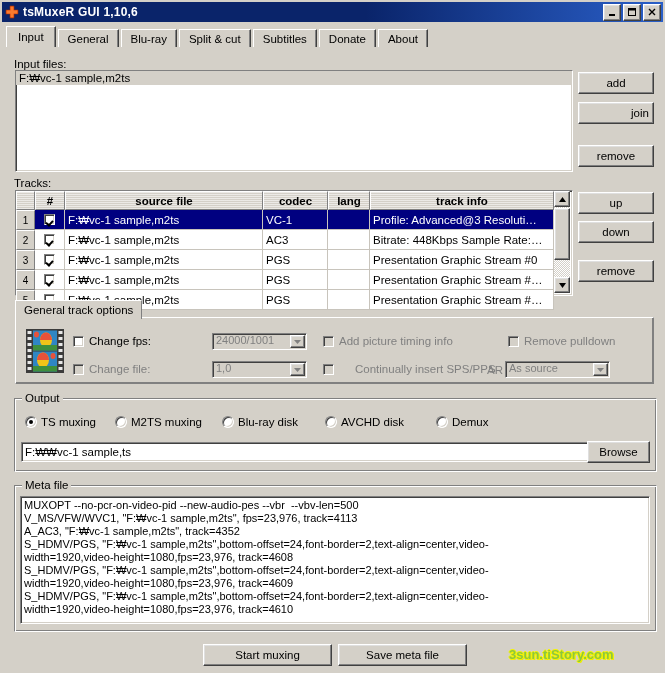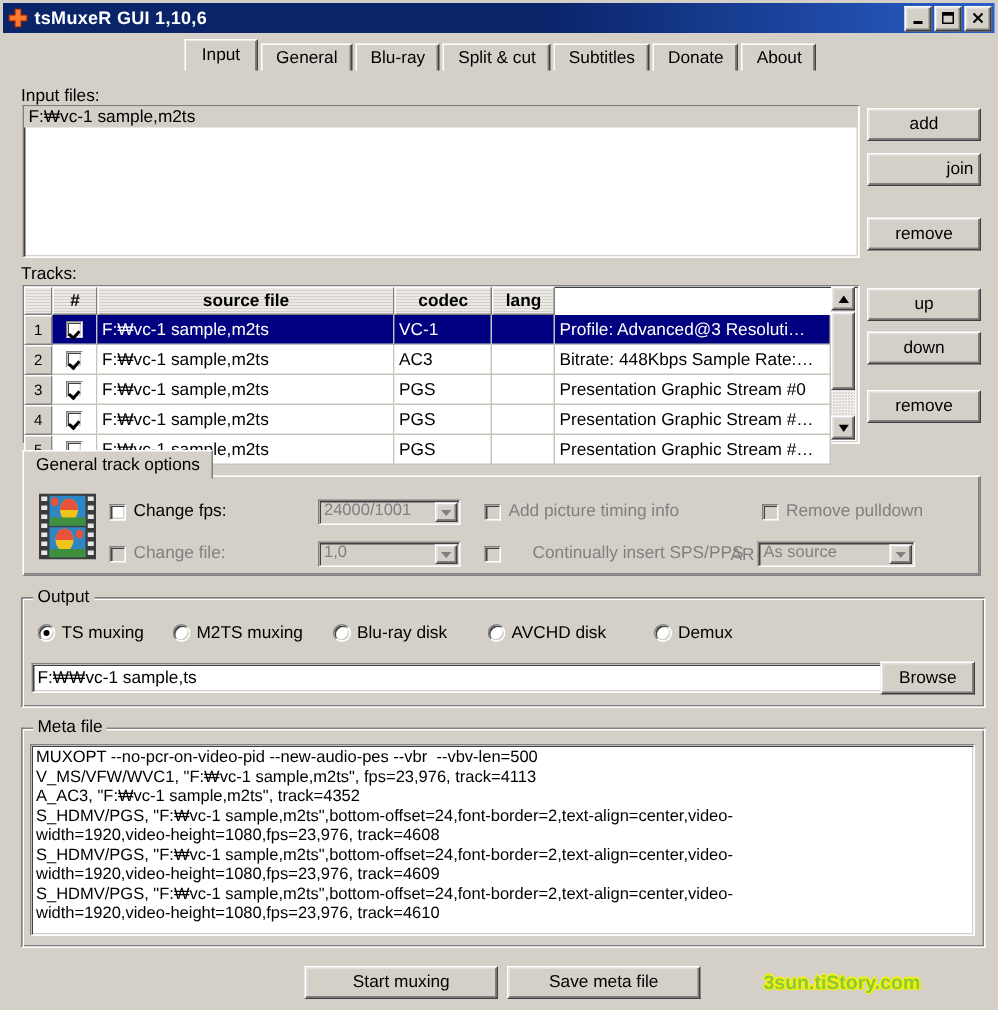--- a/index.html
+++ b/index.html
@@ -24,21 +24,21 @@
   .title-text{color:#fff;font-weight:bold;font-size:12px;letter-spacing:0.2px;
     font-family:"Liberation Sans",sans-serif;flex:1;white-space:nowrap;}
   .winbtns{display:flex;gap:2px;}
   .winbtn{width:16px;height:15px;background:#d4d0c8;
     border:1px solid #fff;border-right-color:#404040;border-bottom-color:#404040;
     box-shadow:inset -1px -1px 0 #808080, inset 1px 1px 0 #dfdfdf;
     display:flex;align-items:center;justify-content:center;
     font-size:9px;line-height:1;font-family:"Liberation Sans",sans-serif;}
   .winbtn svg{display:block;}
   
-  .tabstrip{height:22px;position:relative;margin:3px 0 0 4px;display:flex;align-items:flex-end;justify-content:center;}
+  .tabstrip{height:22px;position:relative;margin:3px 0 0 4px;display:flex;align-items:flex-end;}
   .tab{
     height:18px;padding:0 9px;margin-right:2px;
     background:#d4d0c8;display:flex;align-items:center;justify-content:center;
     border:1px solid #fff;border-right-color:#404040;border-bottom:none;
     box-shadow:inset -1px 0 0 #808080;
     font-size:11.5px;white-space:nowrap;box-sizing:border-box;
   }
   .tab.active{height:21px;padding:0 11px;background:#d4d0c8;position:relative;z-index:3;
     box-shadow:inset -1px 0 0 #808080;}
   
@@ -192,20 +192,21 @@
     </div>
 
   <div class="lbl" style="position:absolute;left:12px;top:175px;">Tracks:</div>
   <div class="sunken" style="position:absolute;left:13px;top:188px;width:556px;height:104px;padding:0;">
     <div class="thead">
       <div class="th" style="width:19px;"></div>
       <div class="th" style="width:30px;">#</div>
       <div class="th" style="width:198px;">source file</div>
       <div class="th" style="width:65px;">codec</div>
       <div class="th" style="width:42px;">lang</div>
+      <div class="th" style="width:184px;">track info</div>
     </div>
 
     <div class="trow sel">
       <div class="td num" style="width:19px;">1</div>
       <div class="td chk" style="width:30px;">
           <span class="cb on"></span>
         </div>
       <div class="td" style="width:198px;">F:₩vc-1 sample,m2ts</div>
       <div class="td" style="width:65px;">VC-1</div>
       <div class="td" style="width:42px;"></div>

